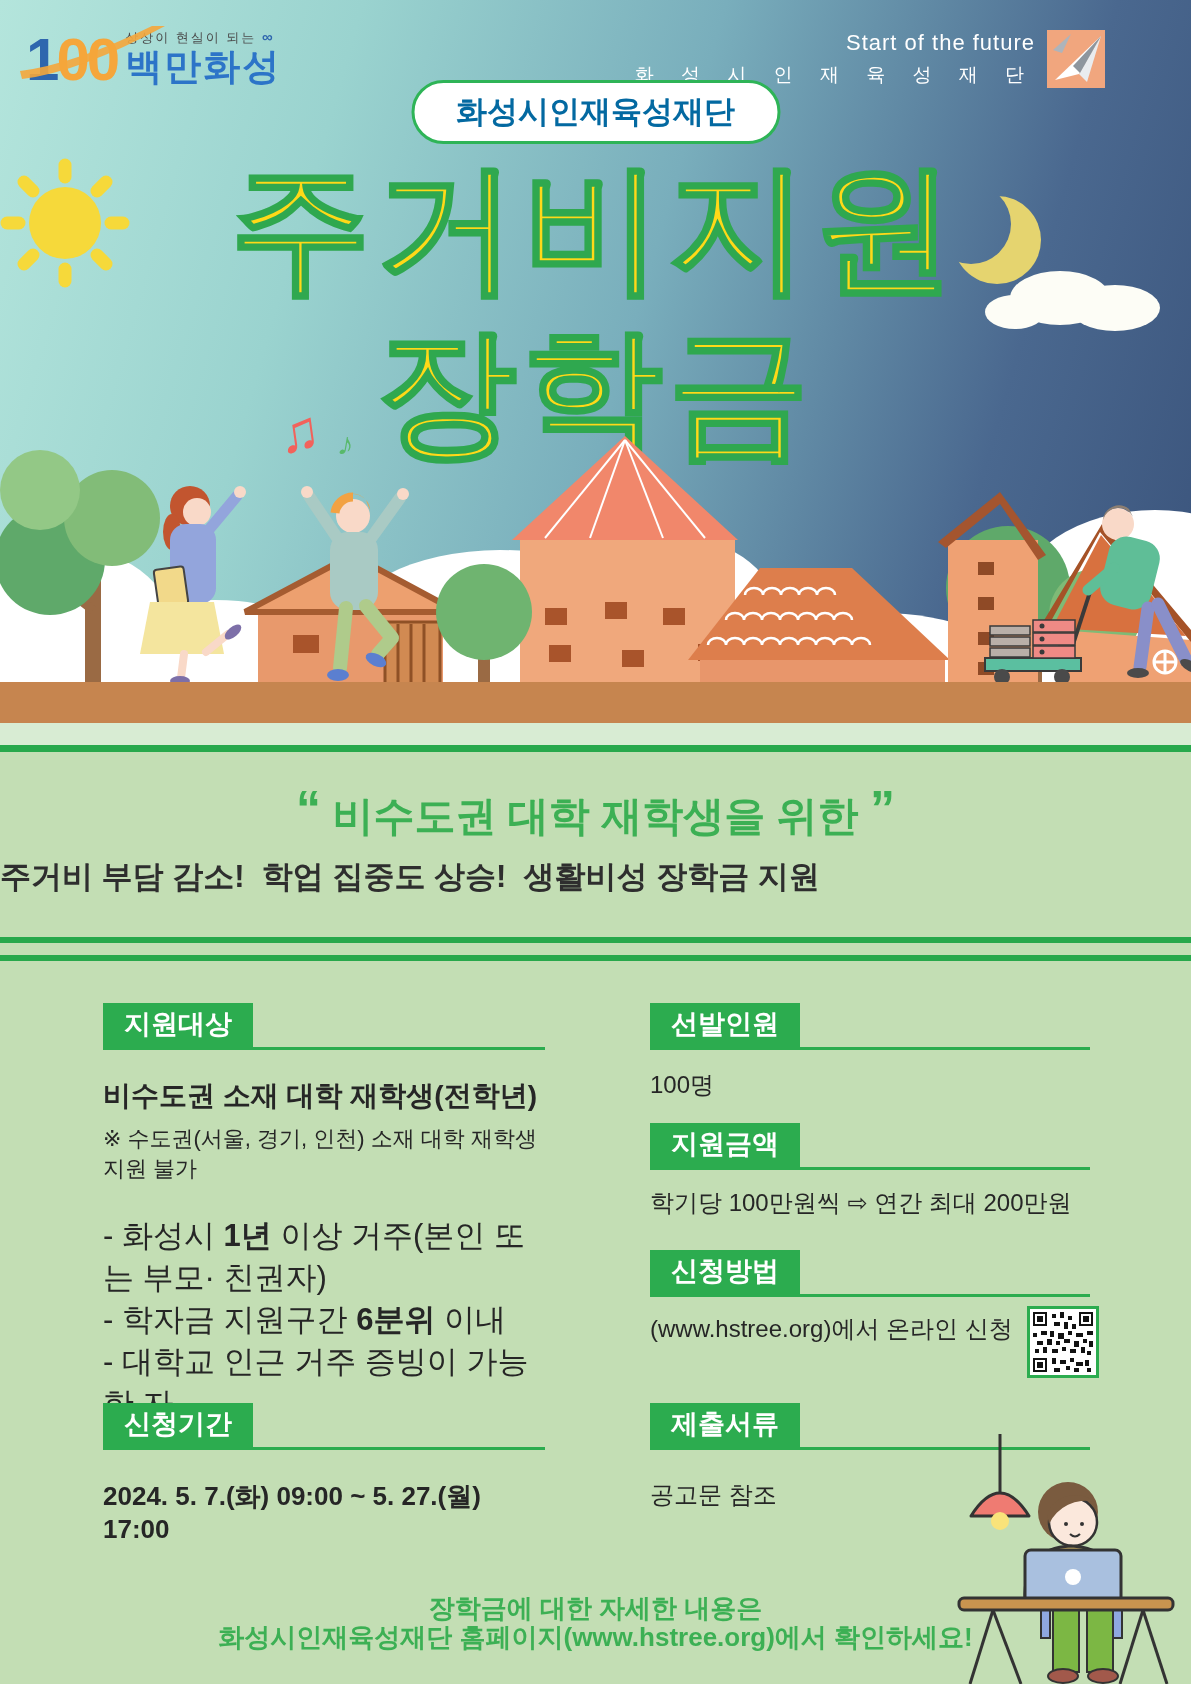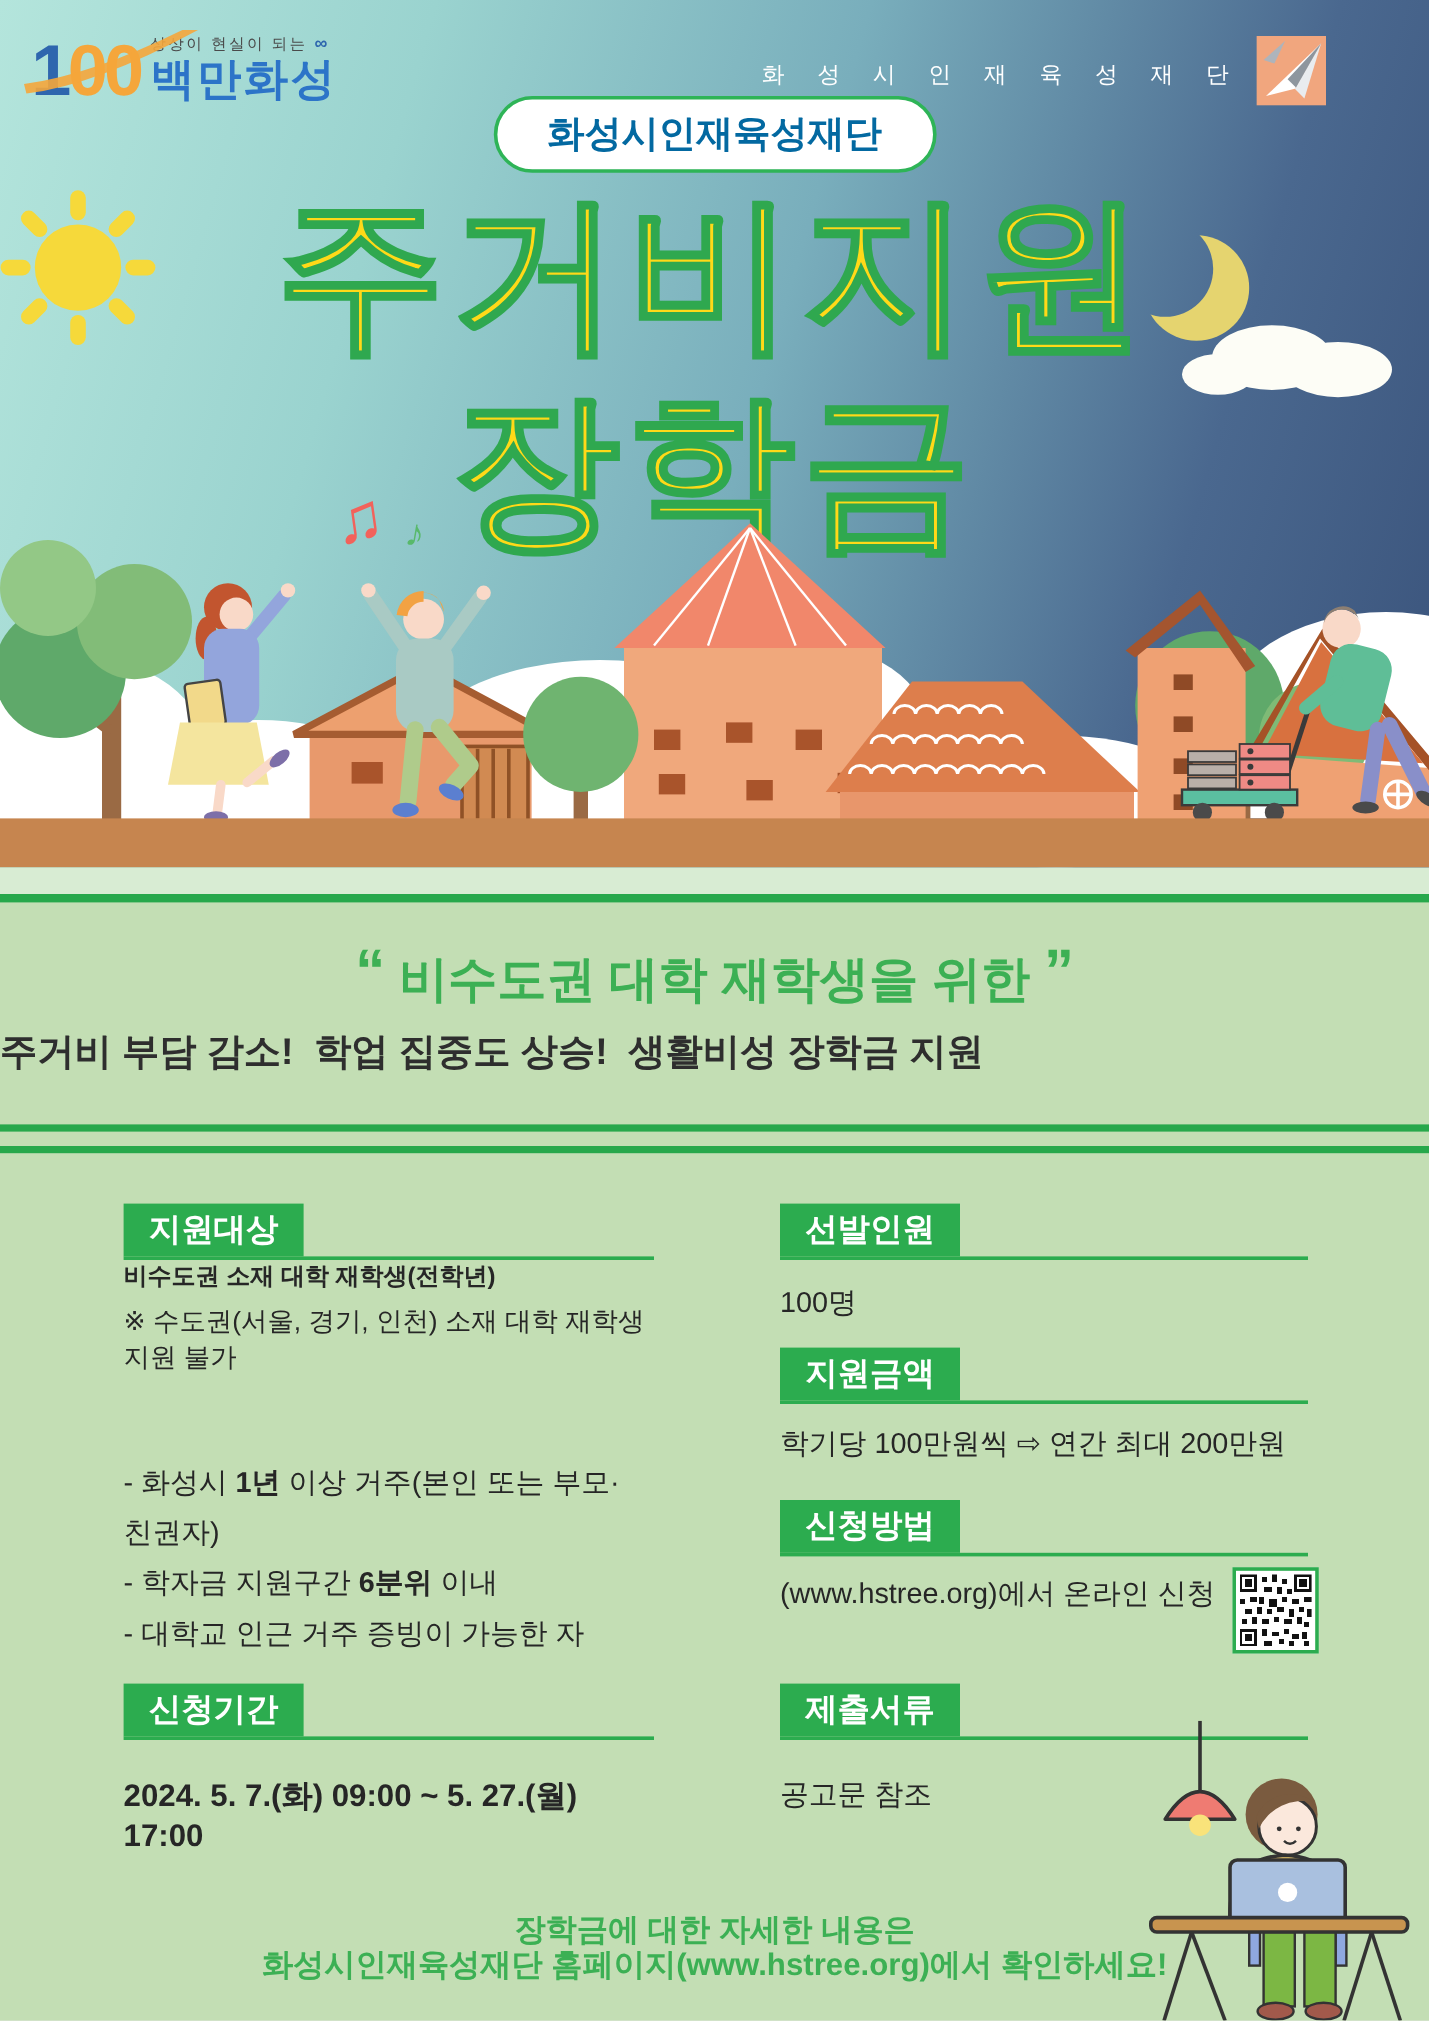--- a/index.html
+++ b/index.html
@@ -47,23 +47,23 @@
   .subtitle{left:0;top:856px;width:100%;color:#2E2E2E;
     font-weight:600;font-size:31px;white-space:pre-wrap;}
   .dline{position:absolute;left:0;width:1191px;height:6px;background:#27A84B;}
   .dline.a{top:937px;} .dline.b{top:955px;}
   .sec{position:absolute;}
   .sec-head{border-bottom:3px solid #2CAC4F;}
   .sec-box{display:inline-block;background:#2CAC4F;color:#fff;font-weight:bold;
     font-size:27px;padding:8px 21px 9px;line-height:1;}
   .sec-body{color:#262626;}
   .b{font-weight:bold;}
-  .t-lead{font-size:20px;font-weight:bold;}
+  .t-lead{font-size:28px;font-weight:bold;margin-top:27px;}
   .t-note{font-size:22px;margin-top:9px;}
-  .t-list{font-size:24px;margin-top:30px;line-height:42px;}
+  .t-list{font-size:31px;margin-top:30px;line-height:42px;}
   .t-date{font-size:26px;font-weight:bold;margin-top:29px;}
   .t-val{font-size:24px;margin-top:19px;}
   .t-val.amount{margin-top:17px;}
   .t-lines{font-size:24px;margin-top:15px;line-height:33px;}
   .qr{left:1027px;top:1306px;width:72px;height:72px;background:#fff;
     border:3px solid #2CAC4F;padding:3px;}
   .footer-note{left:0;width:100%;text-align:center;color:#3CB054;font-weight:bold;font-size:26px;}
   .footer-note.f1{top:1591px;} .footer-note.f2{top:1620px;}
   .desk{right:0;bottom:0;}
 </style>
@@ -85,20 +85,21 @@
         <div class="logo-tagline">
           <span>상상이 현실이 되는</span>
           <span class="inf">∞</span>
         </div>
         <div class="logo-name">백만화성</div>
       </span>
     </div>
 
     <div class="abs fmark">
       <div class="fm-text">
+        <div class="fm-en">Start of the future</div>
         <div class="fm-kr">화 성 시 인 재 육 성 재 단</div>
       </div>
       <svg width="58" height="58" viewBox="0 0 58 58">
         <rect width="58" height="58" fill="#F1A67E"></rect>
         <polygon points="6,20 24,4 15,23" fill="#AEB4BB"></polygon>
         <polygon points="8,50 54,6 32,44" fill="#FFFFFF"></polygon>
         <polygon points="32,44 54,6 40,52" fill="#E9ECEF"></polygon>
         <polygon points="26,36 54,6 33,43" fill="#8E969E"></polygon>
       </svg>
     </div>

